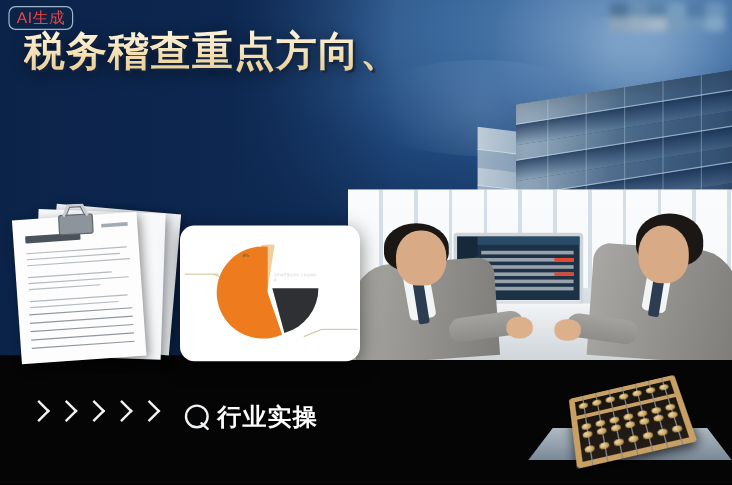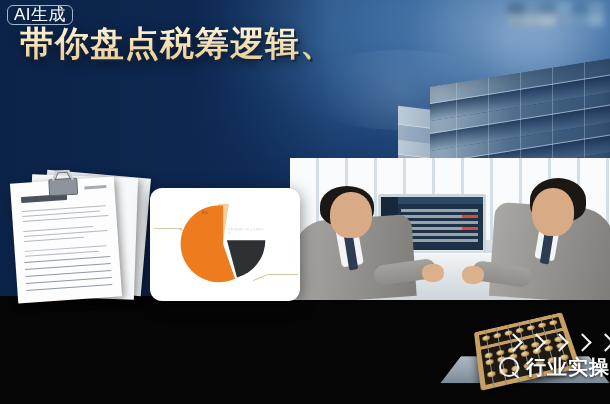--- a/index.html
+++ b/index.html
@@ -63,21 +63,21 @@
     opacity:.9;
     display:grid;grid-template-columns:repeat(6,1fr);grid-template-rows:repeat(2,1fr);
   }
   .watermark i{display:block;}
 
   
   .ai-badge{
     position:absolute;left:7px;top:5px;
     border:1px solid #9fb6cf;border-radius:6px;
     padding:1px 6px 2px 6px;
-    color:#ffffff;font-size:17px;line-height:15px;
+    color:#ef4444;font-size:13px;line-height:15px;
     letter-spacing:.5px;
     background:rgba(12,36,70,.35);
     white-space:nowrap;
     z-index:9;
   }
 
   
   .headline{
     position:absolute;left:20px;top:22px;width:540px;
     z-index:8;
@@ -212,21 +212,21 @@
     box-shadow:0 4px 10px rgba(0,0,0,.7);
   }
   .ab-bar{position:absolute;left:0;right:0;height:4px;background:#c8a063;}
   .ab-rod{position:absolute;top:0;bottom:0;width:1px;background:#8a8a8a;}
   .bead{position:absolute;width:8px;height:6px;border-radius:50%;
     background:radial-gradient(circle at 35% 30%,#f1d9a4,#c09a55 70%,#8d6d33 100%);}
 
   
   .bottom-bar{
     position:absolute;left:0;top:334px;width:610px;height:52px;z-index:7;
-    display:flex;align-items:flex-end;flex-direction:column;
+    display:flex;align-items:flex-start;
   }
   .chevrons{display:flex;align-items:center;margin-left:26px;gap:12px;}
   .chev{
     width:11px;height:20px;position:relative;
   }
   .chev:before{
     content:"";position:absolute;left:0;top:2px;width:11px;height:11px;
     border-top:2.3px solid #ffffff;border-right:2.3px solid #ffffff;
     transform:rotate(45deg);
     opacity:.95;
@@ -296,21 +296,21 @@
       <i style="background:#9db1c0"></i>
       <i style="background:#a8bac7"></i>
     <i style="background:#7a9cbb"></i>
       <i style="background:#6e96b9"></i>
       <i style="background:#87abc9"></i>
   </div>
 
   <div class="ai-badge">AI生成</div>
 
   <div class="headline">
-    <span class="ln">带你盘点税筹逻辑、</span>
+    <span class="ln">税务稽查重点方向、</span>
   </div>
 
   <div class="black-band"></div>
 
   <div class="photo">
     <div class="office-bg"></div>
     <div class="win"></div>
 
     <div class="laptop">
       <div class="scr">

